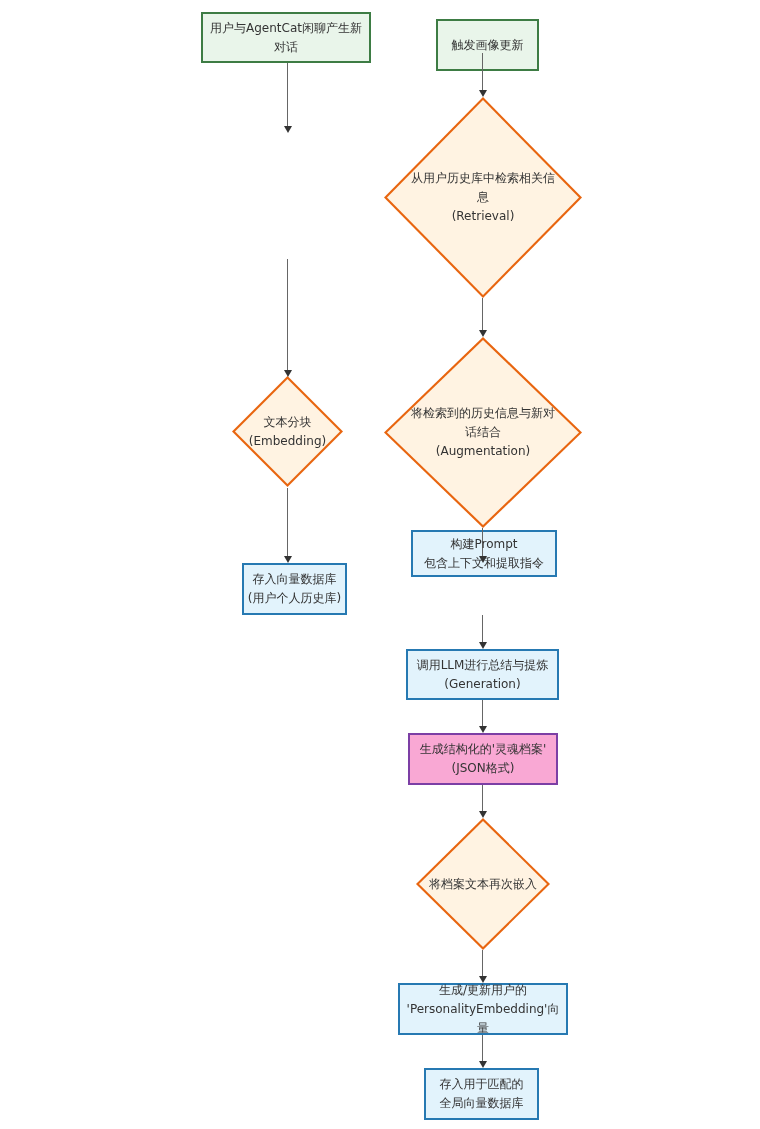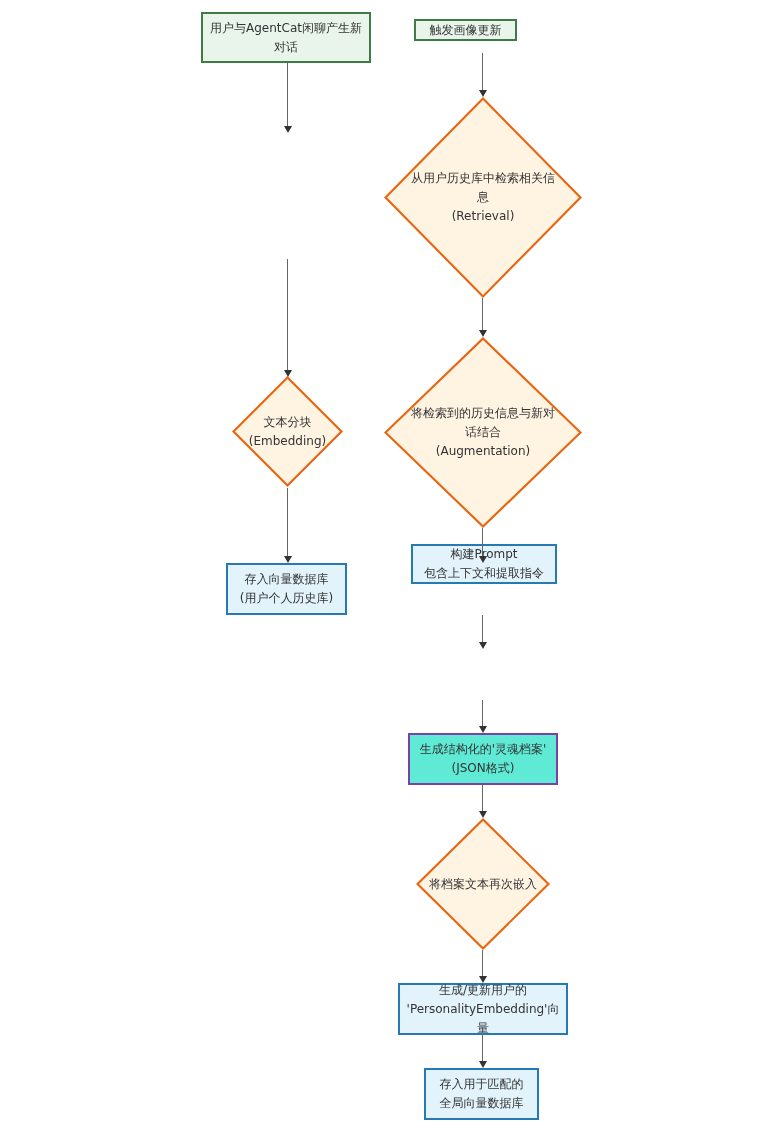--- a/index.html
+++ b/index.html
@@ -28,21 +28,21 @@
     font-size: 12px;
     line-height: 19px;
     padding: 0 2px;
     box-sizing: border-box;
     z-index: 3;
   }
 
   .rect { border-width: 2px; border-style: solid; }
   .rect.green  { background: #e9f5ea; border-color: #3d7c44; }
   .rect.blue   { background: #e2f3fc; border-color: #2679b2; }
-  .rect.purple { background: #5eead4; border-color: #7c3fa5; }
+  .rect.purple { background: #f9a8d4; border-color: #7c3fa5; }
 
   .diamond .d-outer, .diamond .d-inner {
     position: absolute;
     clip-path: polygon(50% 0%, 100% 50%, 50% 100%, 0% 50%);
   }
   .diamond .d-outer { inset: 0; }
   .diamond .d-inner { inset: 3px; }
   .diamond.orange .d-outer { background: #e8650f; }
   .diamond.orange .d-inner { background: #fff3e2; }
 
@@ -106,50 +106,54 @@
   </div>
 
 
   <div class="node diamond orange" style="left:216px;top:376px;width:111px;height:111px">
     <div class="d-outer"></div>
     <div class="d-inner"></div>
     <div class="label">文本分块
 (Embedding)</div>
   </div>
 
-  <div class="node rect blue" style="left:210px;top:563px;width:121px;height:52px">
+  <div class="node rect blue" style="left:226px;top:563px;width:105px;height:52px">
     <div class="label">存入向量数据库
 (用户个人历史库)</div>
   </div>
 
-  <div class="node rect green" style="left:398px;top:19px;width:103px;height:22px">
+  <div class="node rect green" style="left:420px;top:19px;width:103px;height:52px">
     <div class="label">触发画像更新</div>
   </div>
 
   <div class="node diamond orange" style="left:368px;top:337px;width:198px;height:191px">
     <div class="d-outer"></div>
     <div class="d-inner"></div>
     <div class="label">将检索到的历史信息与新对
 话结合
 (Augmentation)</div>
   </div>
 
   <div class="node diamond orange" style="left:368px;top:97px;width:198px;height:201px">
     <div class="d-outer"></div>
     <div class="d-inner"></div>
     <div class="label">从用户历史库中检索相关信
 息
 (Retrieval)</div>
   </div>
 
-  <div class="node rect blue" style="left:395px;top:544px;width:146px;height:40px">
+  <div class="node rect blue" style="left:395px;top:530px;width:146px;height:47px">
     <div class="label">构建Prompt
 包含上下文和提取指令</div>
   </div>
 
+  <div class="node rect blue" style="left:390px;top:649px;width:153px;height:51px">
+    <div class="label">调用LLM进行总结与提炼
+(Generation)</div>
+  </div>
 
   <div class="node rect purple" style="left:392px;top:733px;width:150px;height:52px">
     <div class="label">生成结构化的'灵魂档案'
 (JSON格式)</div>
   </div>
 
   <div class="node diamond orange" style="left:400px;top:818px;width:134px;height:132px">
     <div class="d-outer"></div>
     <div class="d-inner"></div>
     <div class="label">将档案文本再次嵌入</div>

